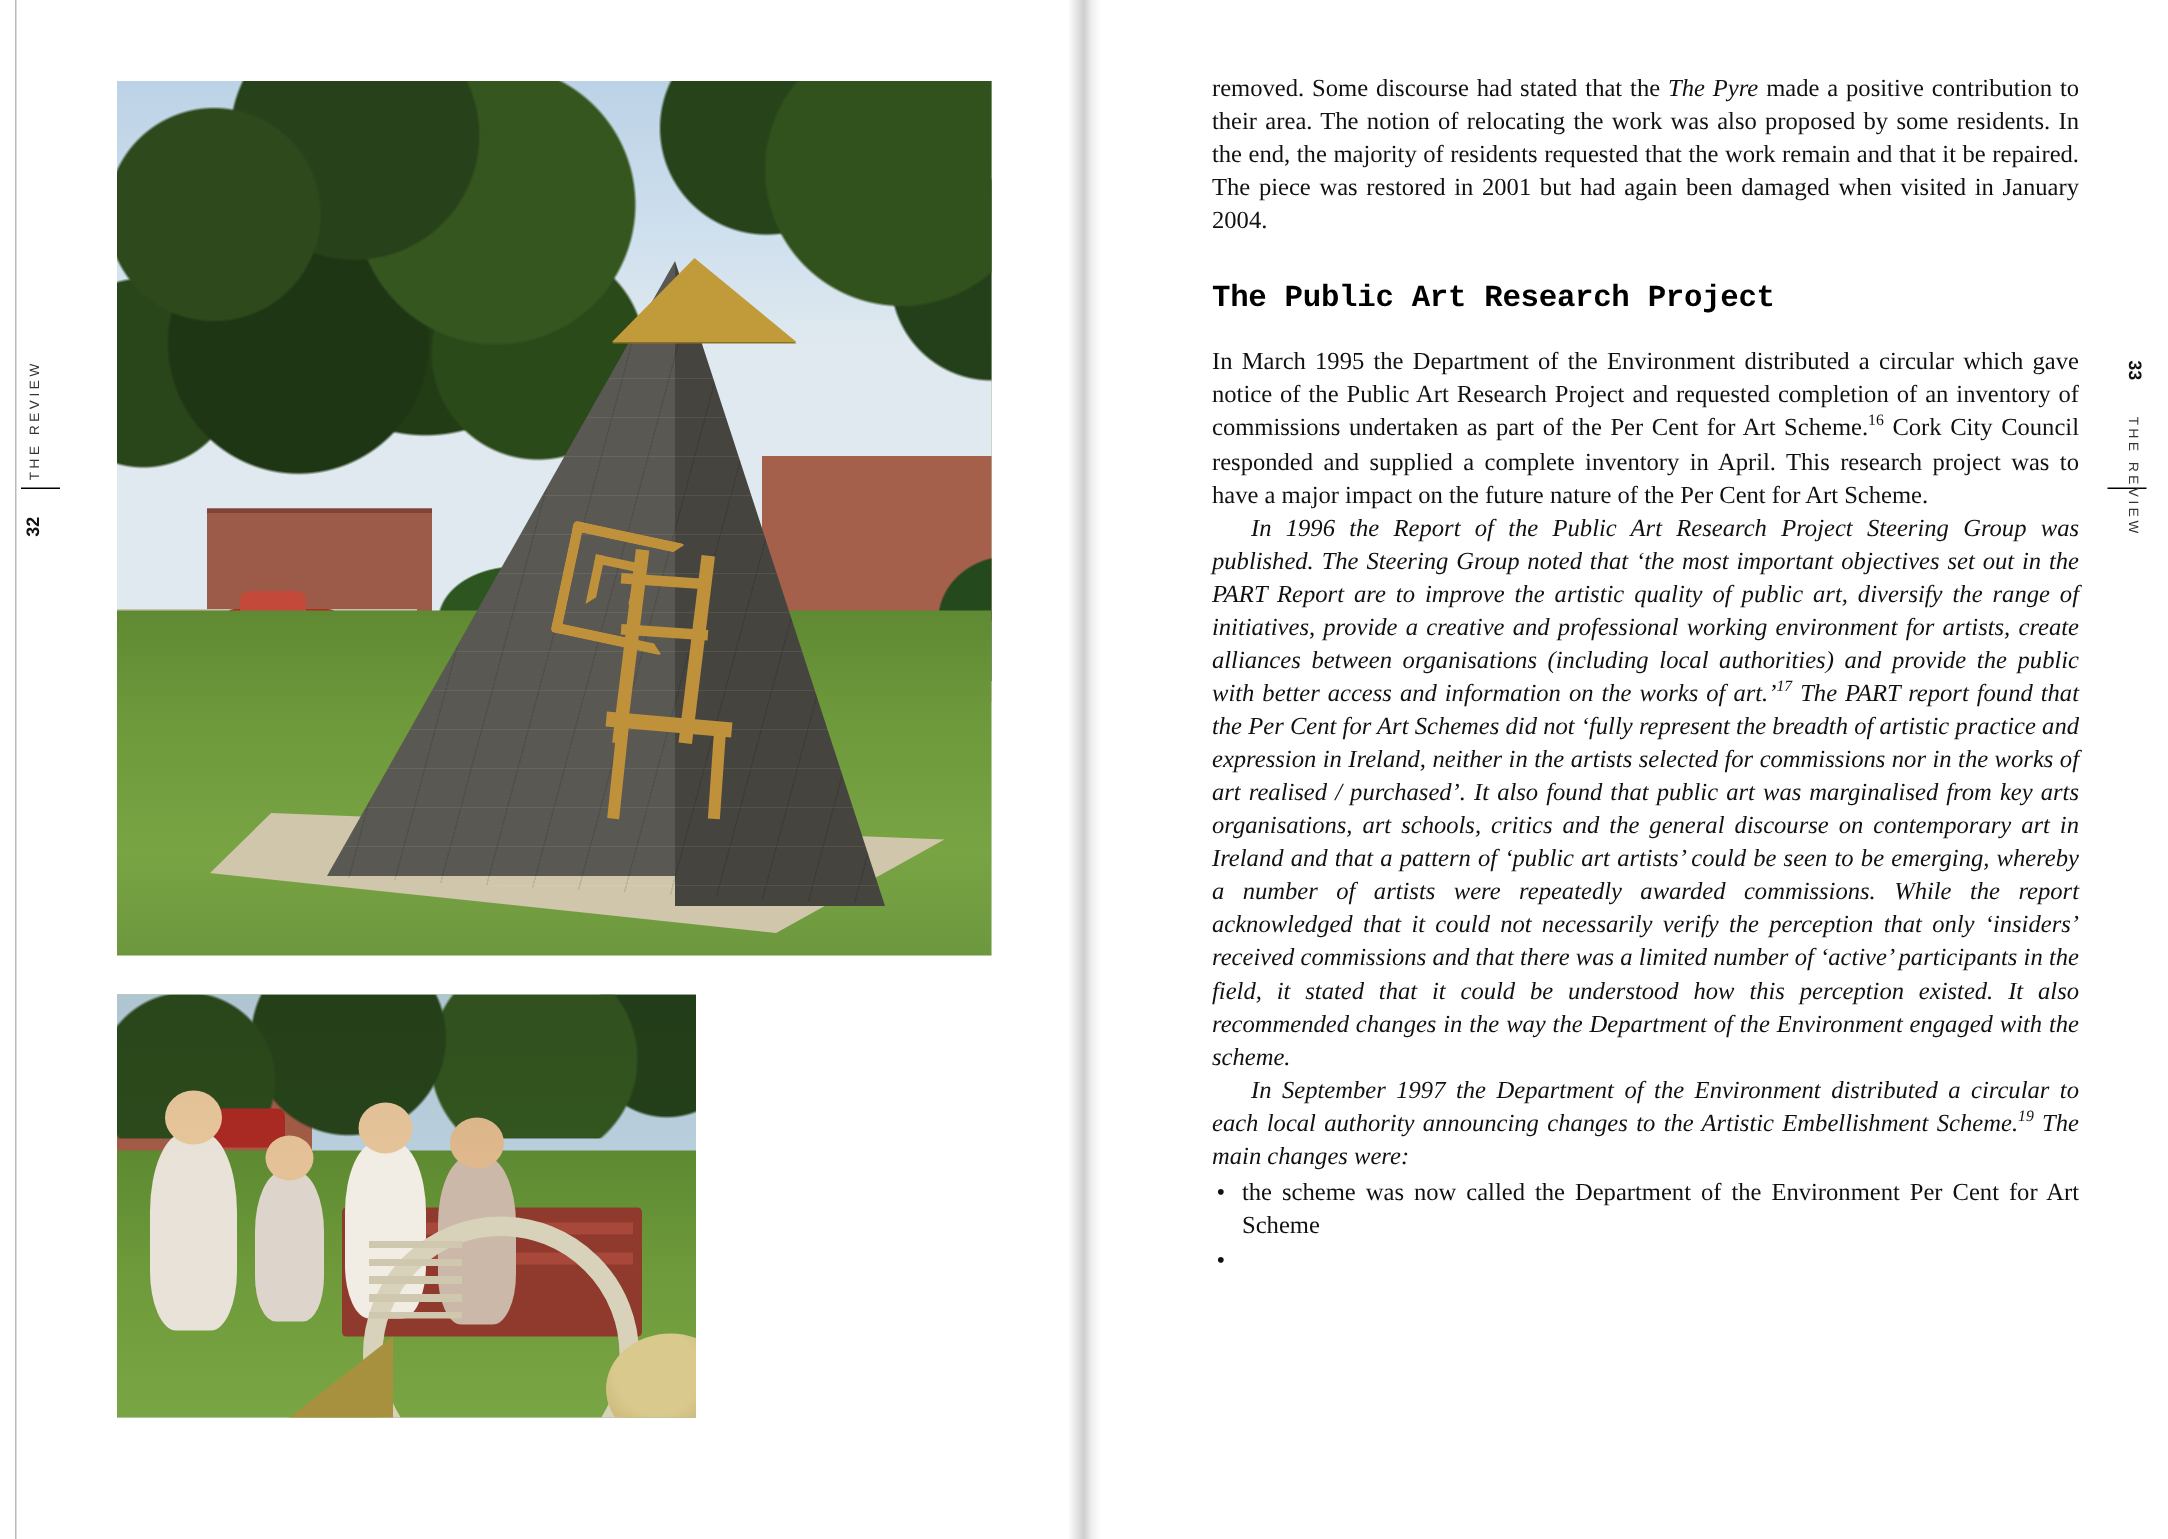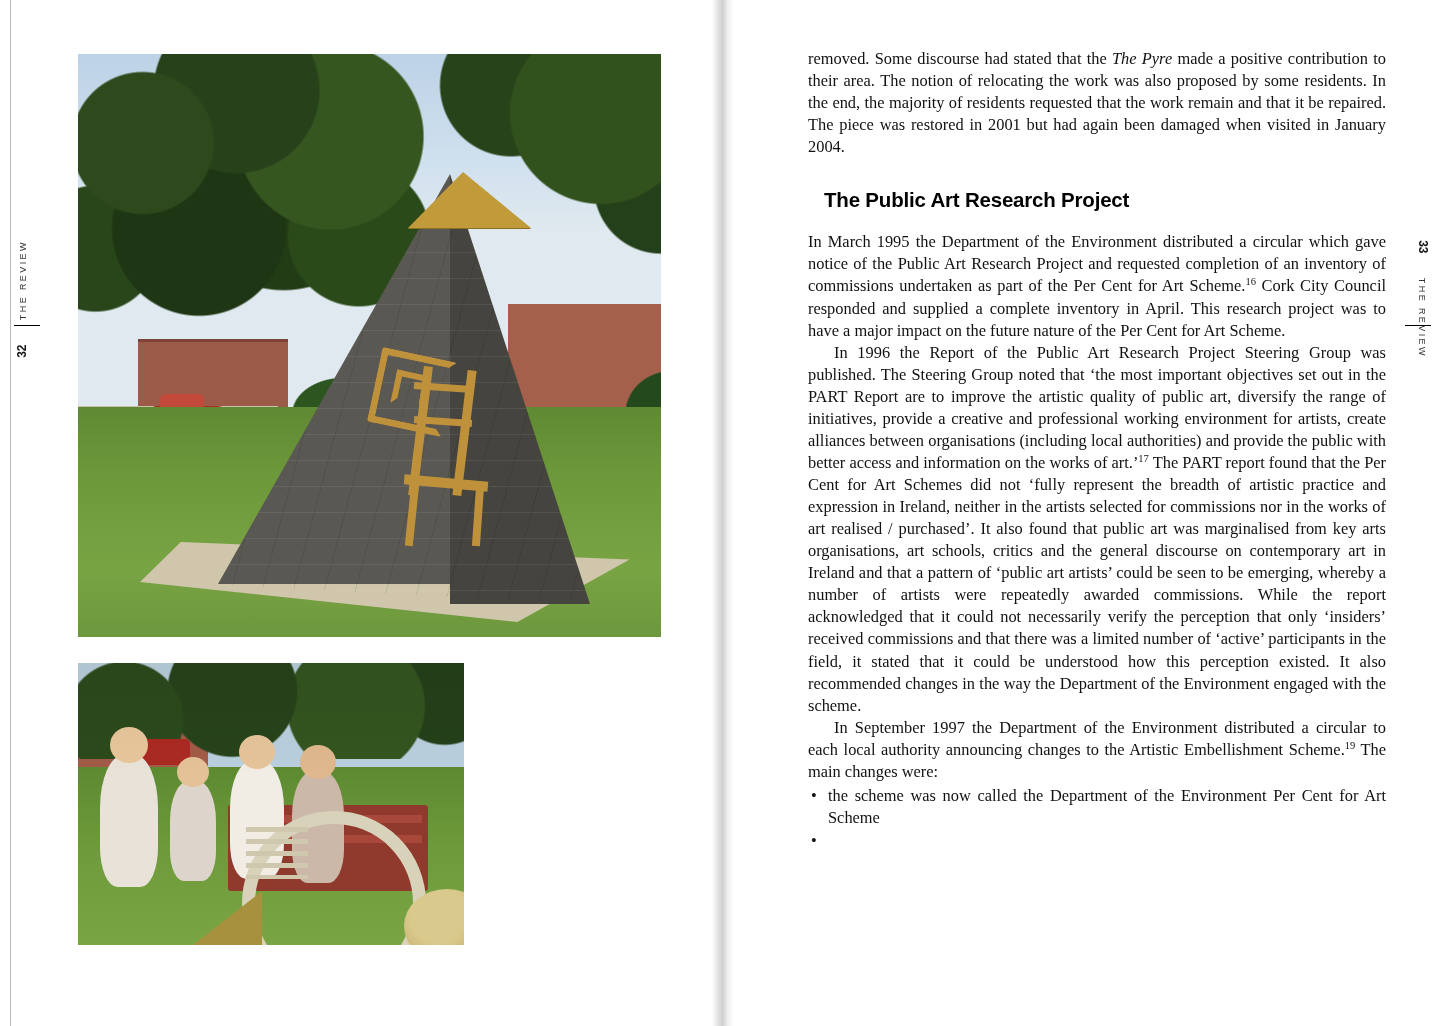--- a/index.html
+++ b/index.html
@@ -119,27 +119,27 @@
     width: 578px;
   }
   .col p {
     margin: 0;
     font-size: 16.4px;
     line-height: 1.345;
     text-align: justify;
     text-justify: inter-word;
     hyphens: manual;
   }
-  .col p.indent { text-indent: 26px; }
+  .col p.indent { text-indent: 26px; font-style: italic; }
   .col h2 {
-    font-family: Liberation Sans, sans-serif;
+    font-family: Liberation Mono, monospace;
     font-size: 20.5px;
     font-weight: bold;
     letter-spacing: -0.2px;
-    margin: 30px 0 19px 16px;
+    margin: 30px 0 19px 0;
     color: #000;
   }
   sup { font-size: 0.64em; vertical-align: super; line-height: 0; }
   em { font-style: italic; }
 
   ul.bullets {
     margin: 2px 0 0 0;
     padding: 0;
     list-style: none;
   }

